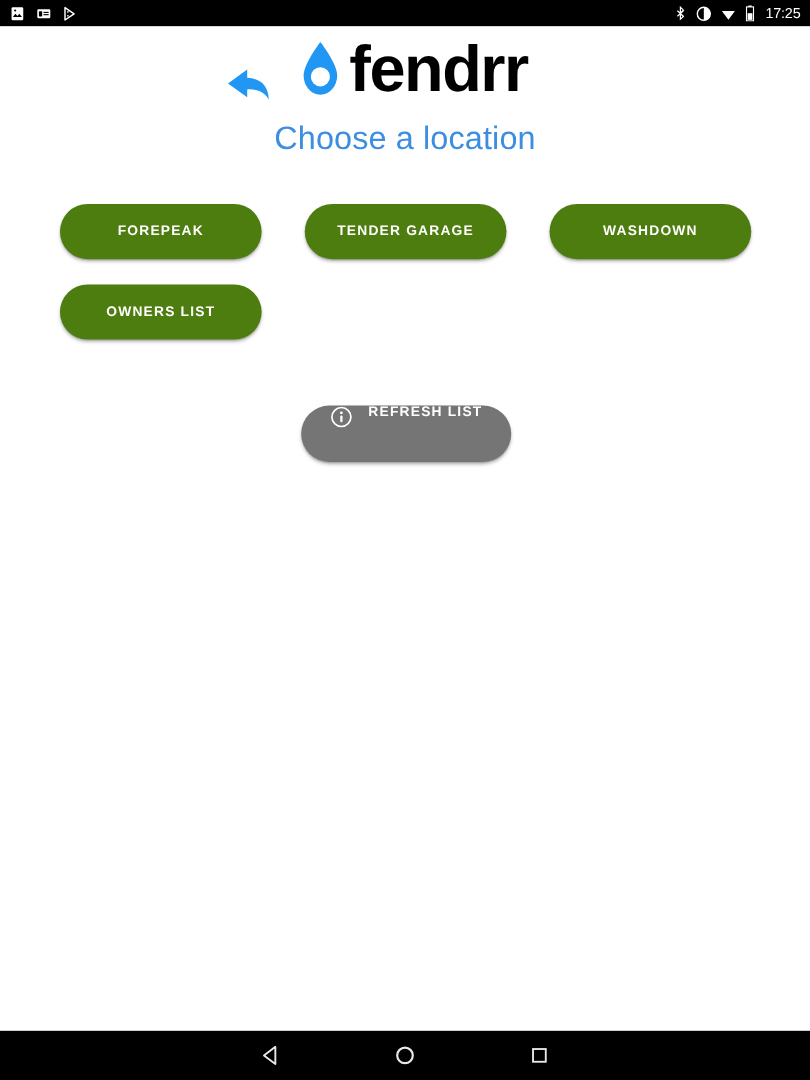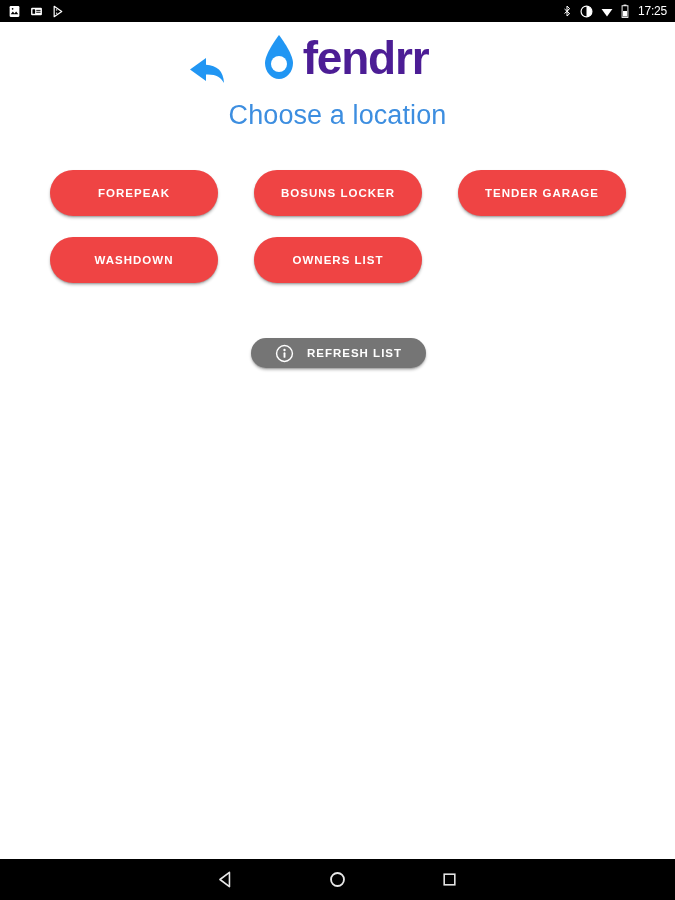--- a/index.html
+++ b/index.html
@@ -74,23 +74,23 @@
     cursor: pointer;
   }
   .brand {
     display: flex;
     align-items: center;
     gap: 6px;
     margin-left: 14px;
   }
   .brand-drop { line-height: 0; }
   .brand-name {
-    font-size: 46px;
+    font-size: 54px;
     font-weight: bold;
-    color: #4c1d95;
+    color: #000000;
     letter-spacing: -1.2px;
     line-height: 46px;
   }
 
   .subtitle {
     text-align: center;
     color: #3d8ee0;
     font-size: 27px;
     margin-top: 6px;
     letter-spacing: 0.1px;
@@ -103,54 +103,54 @@
     display: grid;
     grid-template-columns: 168px 168px 168px;
     column-gap: 36px;
     row-gap: 21px;
     justify-content: start;
   }
   .loc-btn {
     height: 46px;
     border: none;
     border-radius: 23px;
-    background: #ef4444;
+    background: #4d7c0f;
     color: #ffffff;
     font-size: 11.5px;
     font-weight: bold;
     letter-spacing: 1.0px;
     cursor: pointer;
     box-shadow: 0 2px 3px rgba(0,0,0,0.26), 0 1px 1px rgba(0,0,0,0.14);
     font-family: "Liberation Sans", sans-serif;
     padding: 0;
     white-space: nowrap;
     overflow: hidden;
   }
 
   
   .refresh-wrap {
     margin-top: 55px;
     display: flex;
     justify-content: center;
     padding-left: 2px;
   }
   .refresh-btn {
-    height: 30px;
+    height: 47px;
     min-width: 170px;
     padding: 0 24px;
     border: none;
     border-radius: 23.5px;
     background: #757575;
     color: #ffffff;
     font-size: 11.5px;
     font-weight: bold;
     letter-spacing: 1.0px;
     cursor: pointer;
     display: flex;
-    align-items: center;
+    align-items: flex-start;
     justify-content: center;
     gap: 13px;
     box-shadow: 0 2px 3px rgba(0,0,0,0.26), 0 1px 1px rgba(0,0,0,0.14);
     font-family: "Liberation Sans", sans-serif;
   }
   .info-icon { line-height: 0; }
 
   
   .nav-bar {
     position: absolute;
@@ -245,21 +245,20 @@
         </svg>
       </span>
       <span class="brand-name">fendrr</span>
     </div>
   </div>
 
   <div class="subtitle">Choose a location</div>
 
   <div class="grid">
     <button class="loc-btn">FOREPEAK</button>
-    <button class="loc-btn">BOSUNS LOCKER</button>
     <button class="loc-btn">TENDER GARAGE</button>
     <button class="loc-btn">WASHDOWN</button>
     <button class="loc-btn">OWNERS LIST</button>
   </div>
 
   <div class="refresh-wrap">
     <button class="refresh-btn">
       <span class="info-icon">
         <svg width="19" height="19" viewBox="0 0 24 24">
           <circle cx="12" cy="12" r="10" fill="none" stroke="#ffffff" stroke-width="1.8"></circle>

